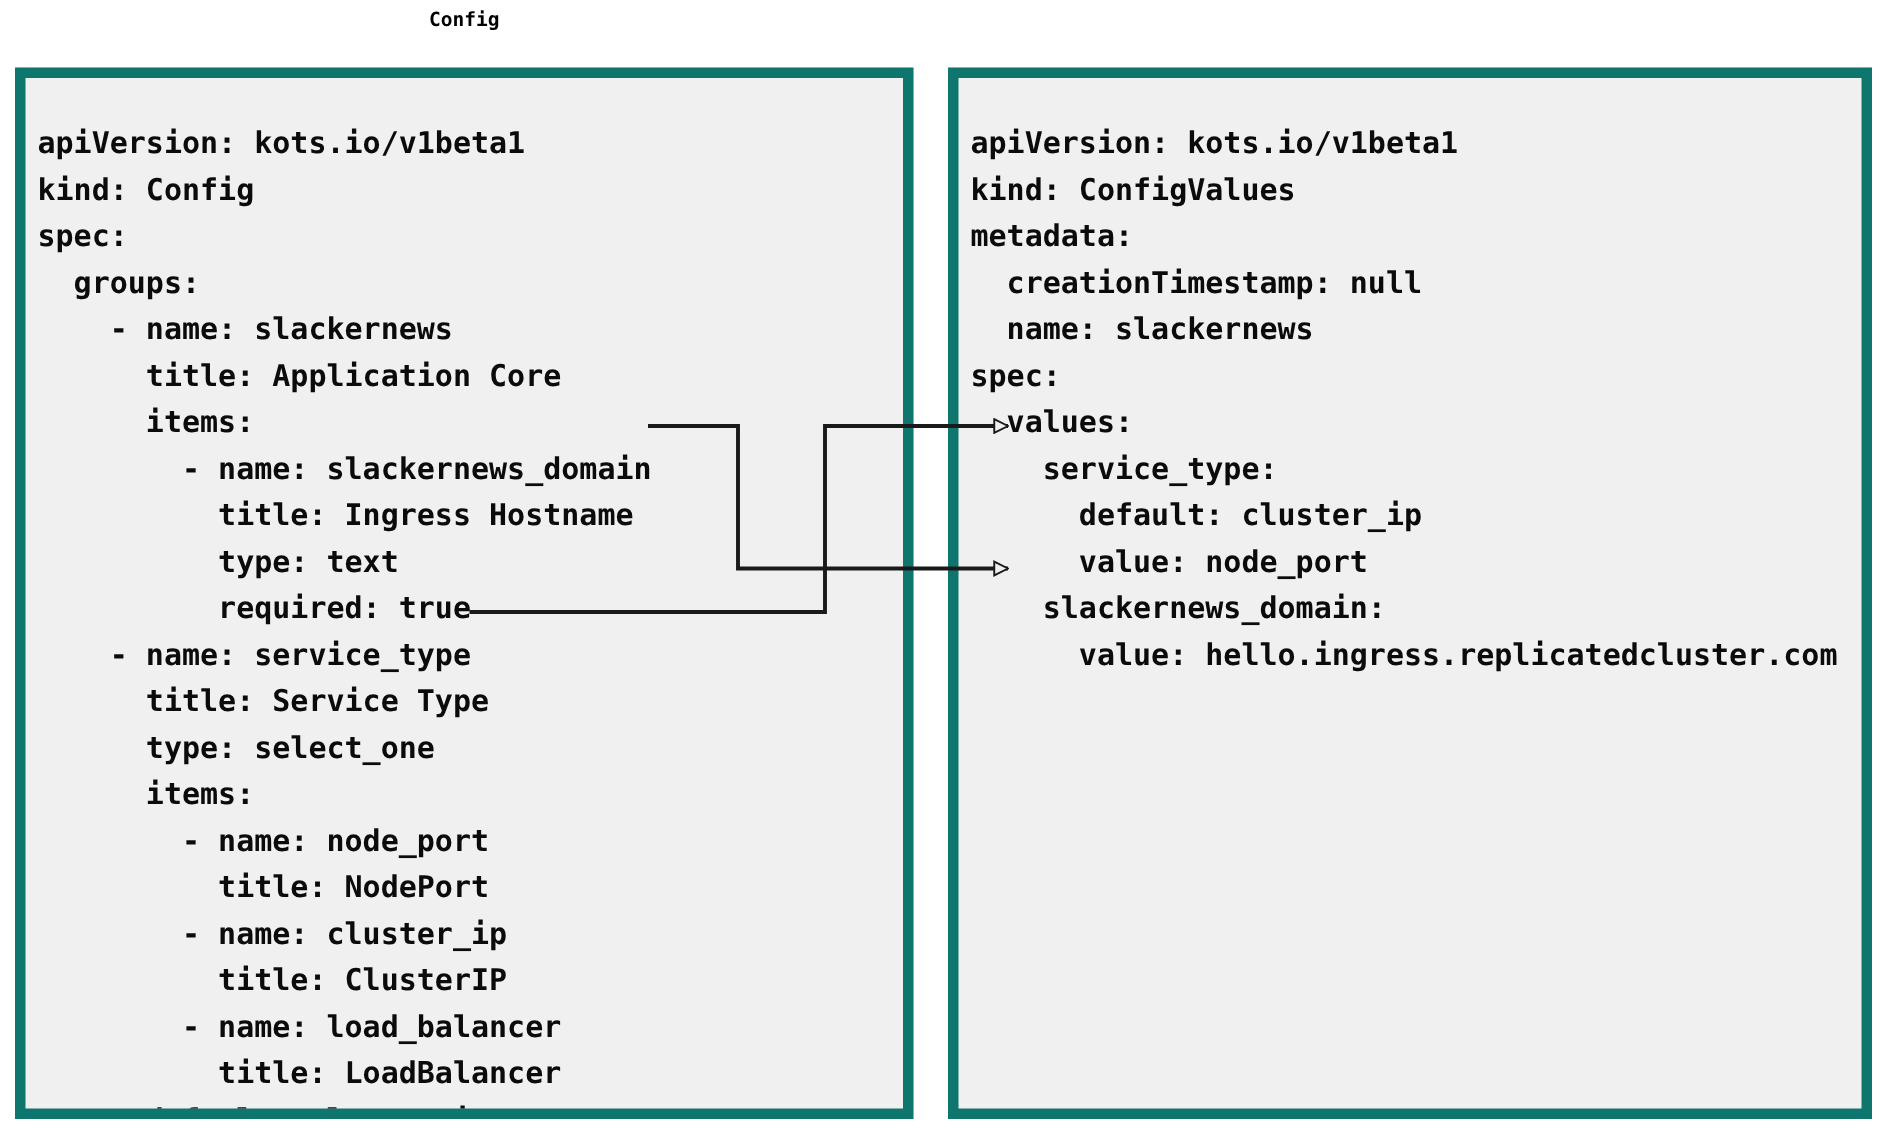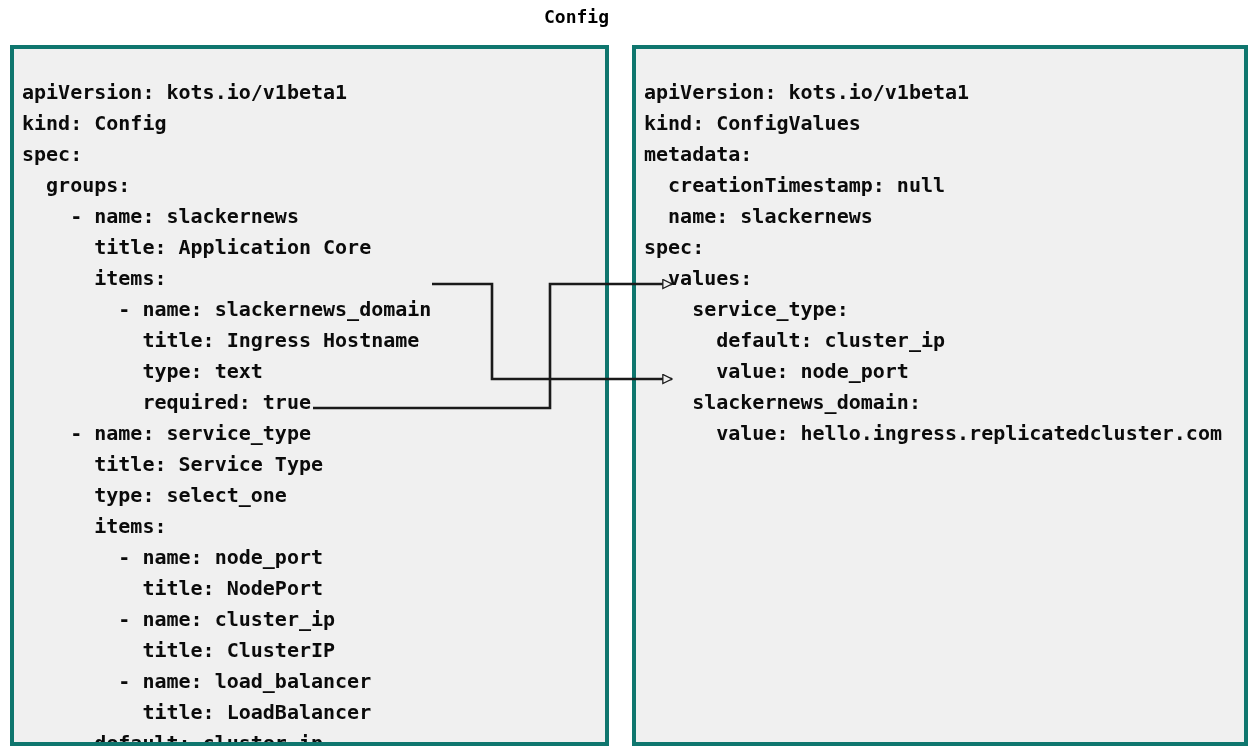--- a/index.html
+++ b/index.html
@@ -22,36 +22,36 @@
     top: 0;
     width: 1258px;
     height: 756px;
   }
 
   
   .panel-title {
     position: absolute;
     top: 6px;
     font-family: "DejaVu Sans Mono", "Liberation Mono", monospace;
-    font-size: 18px;
+    font-size: 13px;
     font-weight: bold;
     color: #000000;
     letter-spacing: 0px;
-    text-align: right;
+    text-align: center;
     white-space: nowrap;
   }
   #title-config  { left: 10px;  width: 599px; }
   #title-values  { left: 632px; width: 616px; }
 
   
   .panel {
     position: absolute;
     box-sizing: border-box;
     background: #f0f0f0;
-    border: 4px solid #0f766e;
+    border: 7px solid #0f766e;
     overflow: hidden;
   }
   #panel-config  { left: 10px;  top: 45px; width: 599px; height: 701px; }
   #panel-values  { left: 632px; top: 45px; width: 616px; height: 701px; }
 
   
   .yaml {
     position: absolute;
     left: 8px;
     top: 8px;

